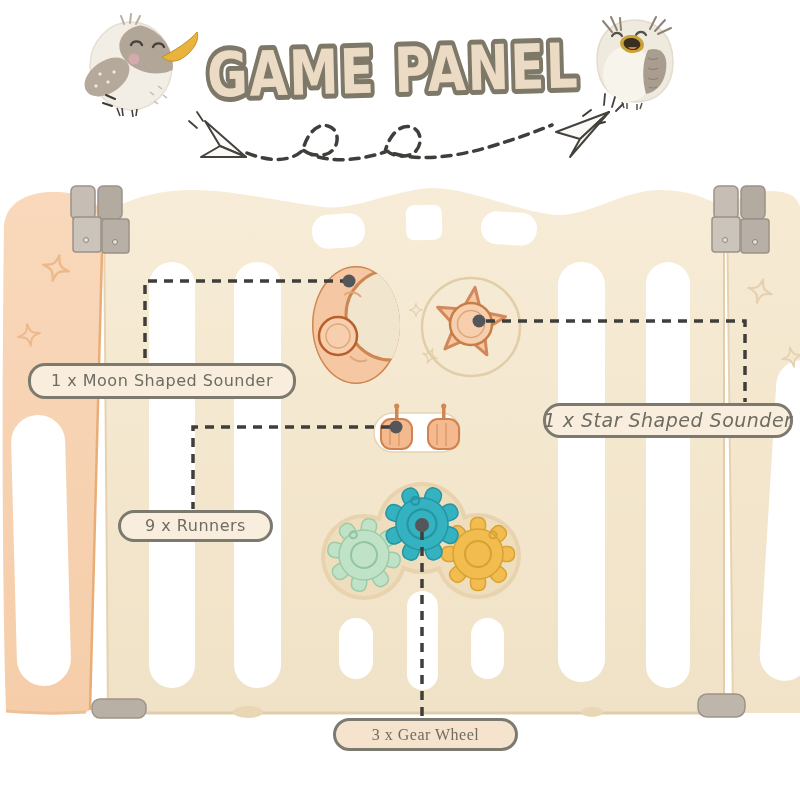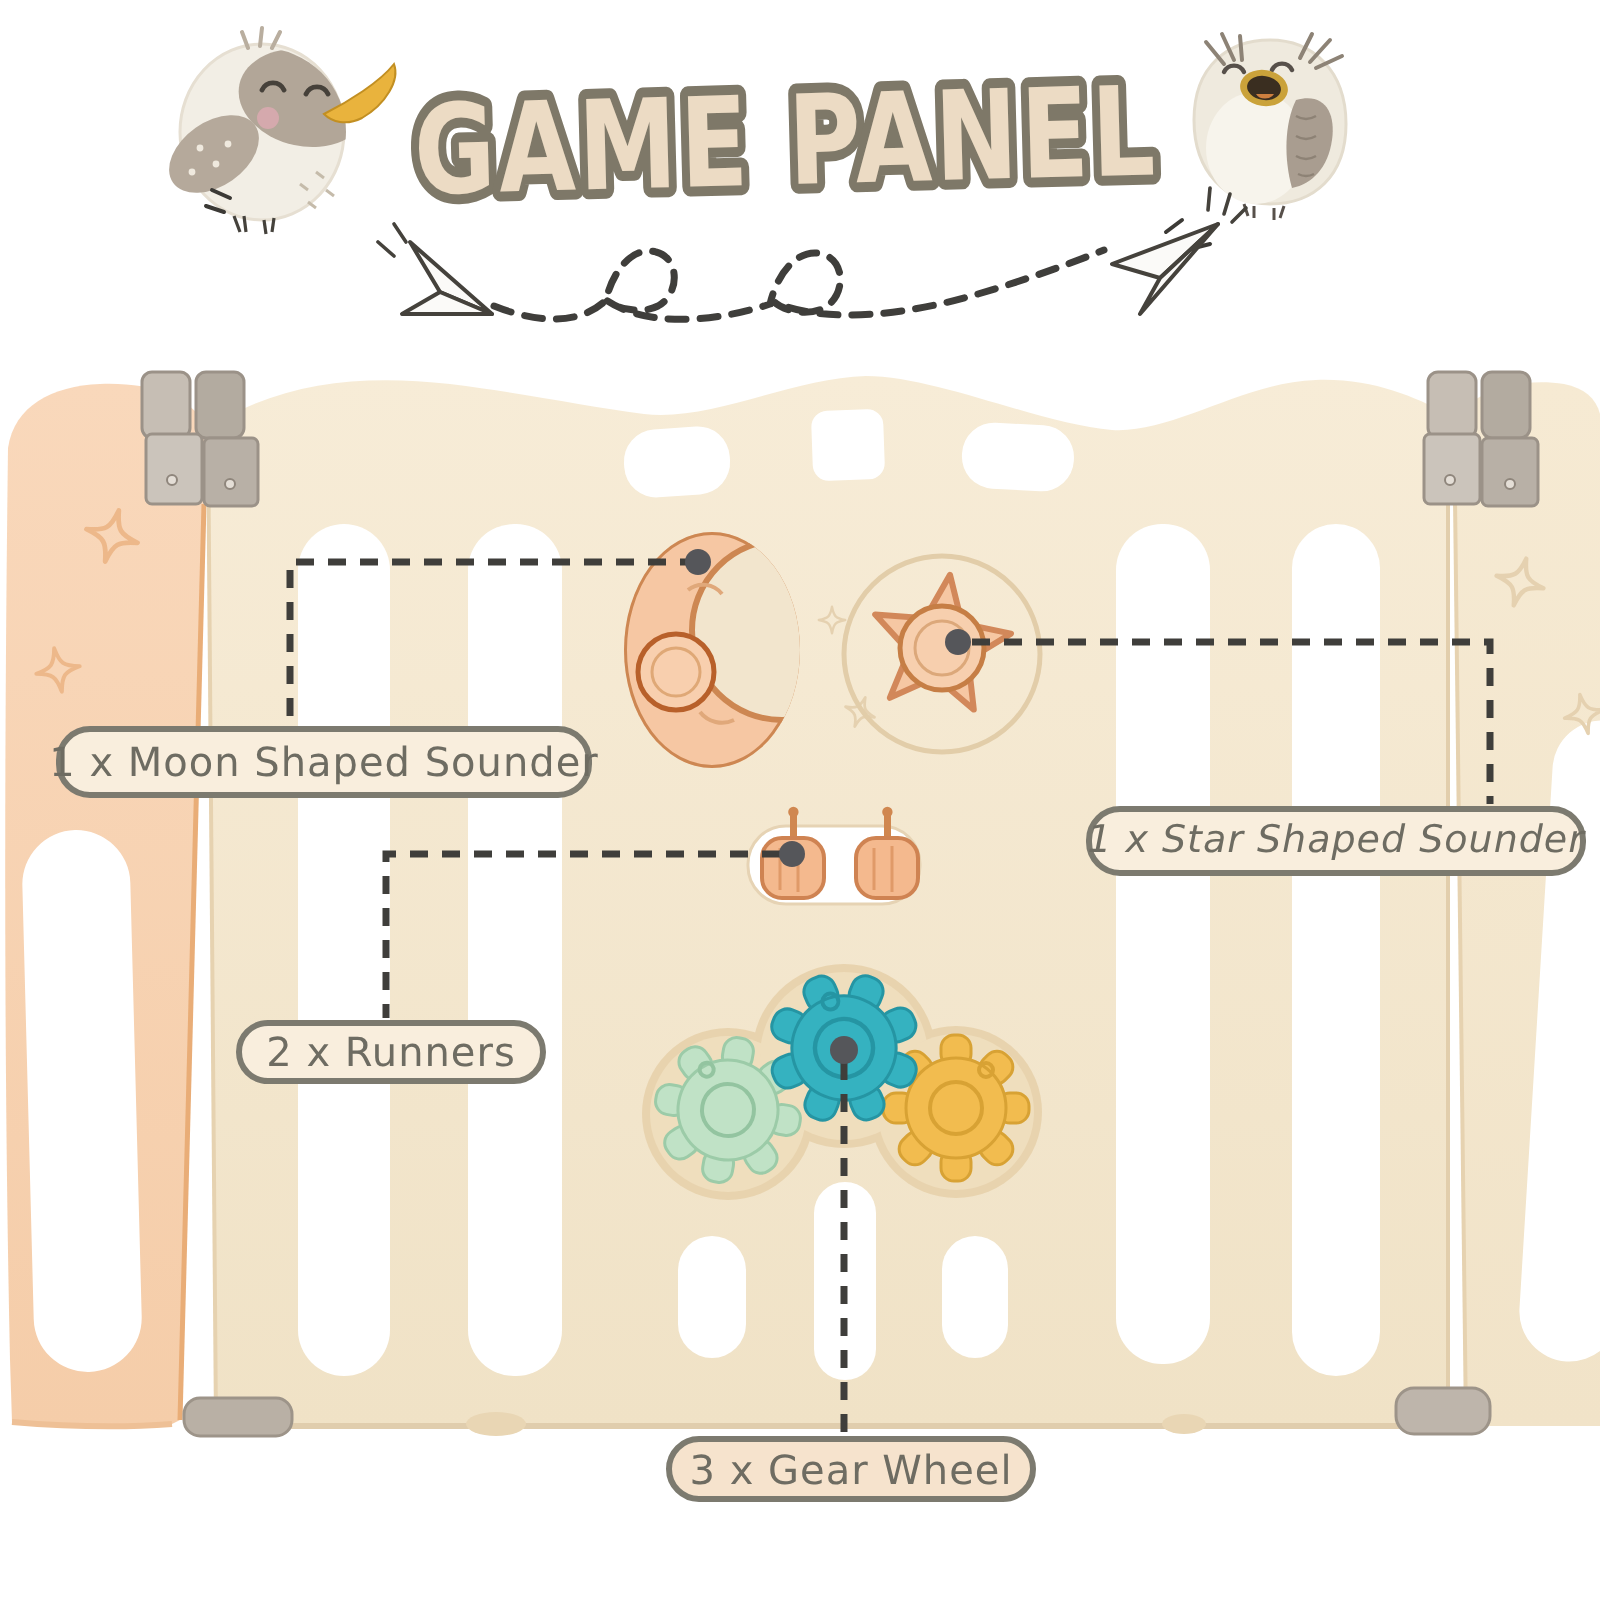--- a/index.html
+++ b/index.html
@@ -7,26 +7,26 @@
     width:800px;height:800px;position:relative;overflow:hidden;
     background:#ffffff;font-family:"DejaVu Sans",sans-serif;
   }
   .stage{position:absolute;inset:0;width:800px;height:800px;}
   svg{position:absolute;left:0;top:0;}
   svg text{font-family:"DejaVu Sans",sans-serif;}
   .callout{
     position:absolute;box-sizing:border-box;
     border:3px solid #7c7a6f;border-radius:17px;background:#f9eedd;
     color:#6e6c62;display:flex;align-items:center;justify-content:center;
-    font-size:20px;line-height:1;white-space:nowrap;letter-spacing:0.5px;
+    font-size:16px;line-height:1;white-space:nowrap;letter-spacing:0.5px;
   }
   #callout-moon   {left:28px;  top:363px; width:268px; height:36px;}
   #callout-star   {left:543px; top:403px; width:250px; height:35px; font-size:19px;font-style:italic;}
   #callout-runners{left:118px; top:510px; width:155px; height:32px;}
-  #callout-gear   {left:333px; top:718px; width:185px; height:33px; background:#f6e3cd;}
+  #callout-gear   {left:333px; top:718px; width:185px; height:33px; background:#f6e3cd;font-family:Liberation Serif, serif;}
   .tooth-t{fill:#35b2c0;stroke:#2595a3;stroke-width:1.5;}
   .tooth-g{fill:#c0e2c6;stroke:#9ccba8;stroke-width:1.5;}
   .tooth-y{fill:#f2bc4f;stroke:#d8a234;stroke-width:1.5;}
   .dashline{stroke:#3f3e3b;stroke-width:3.5;stroke-dasharray:9 7;fill:none;}
   .anchordot{fill:#55565a;}
 </style>
 </head>
 <body>
 
 <div class="stage">
@@ -292,15 +292,15 @@
     <path class="dashline" d="M 422 531 L 422 717"></path>
     <circle class="anchordot" cx="349" cy="281" r="6.5"></circle>
     <circle class="anchordot" cx="479" cy="321" r="6.5"></circle>
     <circle class="anchordot" cx="396" cy="427" r="6.5"></circle>
     <circle class="anchordot" cx="422" cy="525" r="7"></circle>
   </g>
 </svg>
 
 <div class="callout" id="callout-moon">1 x Moon Shaped Sounder</div>
 <div class="callout" id="callout-star">1 x Star Shaped Sounder</div>
-<div class="callout" id="callout-runners">2 x Runners</div>
+<div class="callout" id="callout-runners">9 x Runners</div>
 <div class="callout" id="callout-gear">3 x Gear Wheel</div>
 </div>
 
 </body></html>

